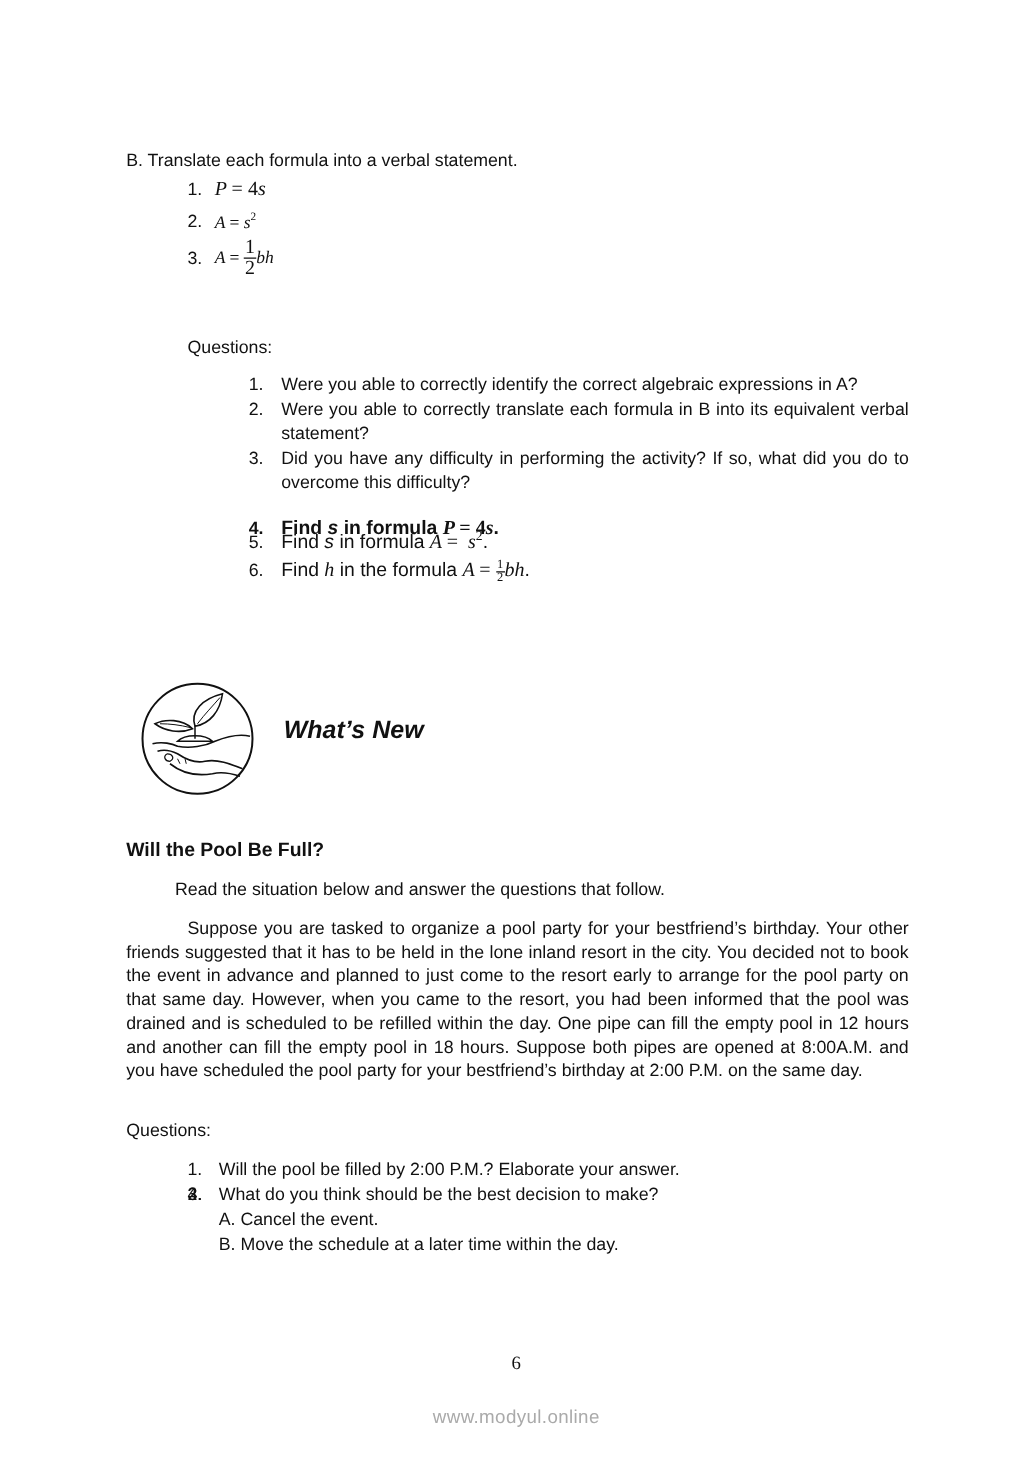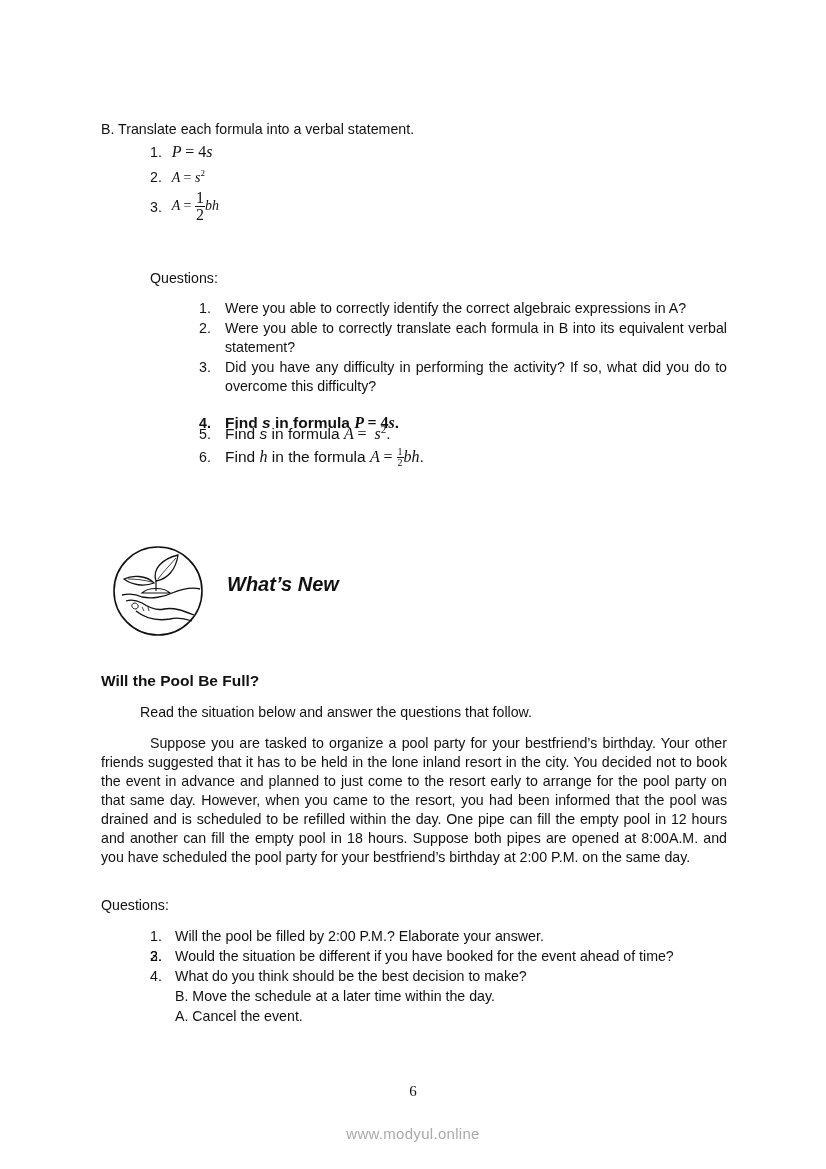--- a/index.html
+++ b/index.html
@@ -101,24 +101,23 @@
 <div class="abs p" style="left:150px; top:927px; width:600px;">
   <div style="position:relative; padding-left:25px; margin-bottom:1px;">
     <span style="position:absolute; left:0;">1.</span>
     <span>Will the pool be filled by 2:00 P.M.? Elaborate your answer.</span>
   </div>
   <div style="position:relative; padding-left:25px; margin-bottom:1px;">
     <span style="position:absolute; left:0;">2.</span>
   </div>
   <div style="position:relative; padding-left:25px; margin-bottom:1px;">
     <span style="position:absolute; left:0;">3.</span>
-    <span>Would the situation be different if you have booked for the event ahead of time?</span>
   </div>
   <div style="position:relative; padding-left:25px; margin-bottom:1px;">
     <span style="position:absolute; left:0;">4.</span>
     <span>What do you think should be the best decision to make?</span>
   </div>
+  <div style="padding-left:25px; margin-bottom:1px;">A. Cancel the event.</div>
   <div style="padding-left:25px; margin-bottom:1px;">B. Move the schedule at a later time within the day.</div>
-  <div style="padding-left:25px; margin-bottom:1px;">A. Cancel the event.</div>
 </div>
 
 <div class="abs page-num" style="left:0; width:826px; text-align:center; top:1083px;">6</div>
 <div class="abs watermark" style="left:0; width:826px; text-align:center; top:1125px;">www.modyul.online</div>
 
 </body></html>

